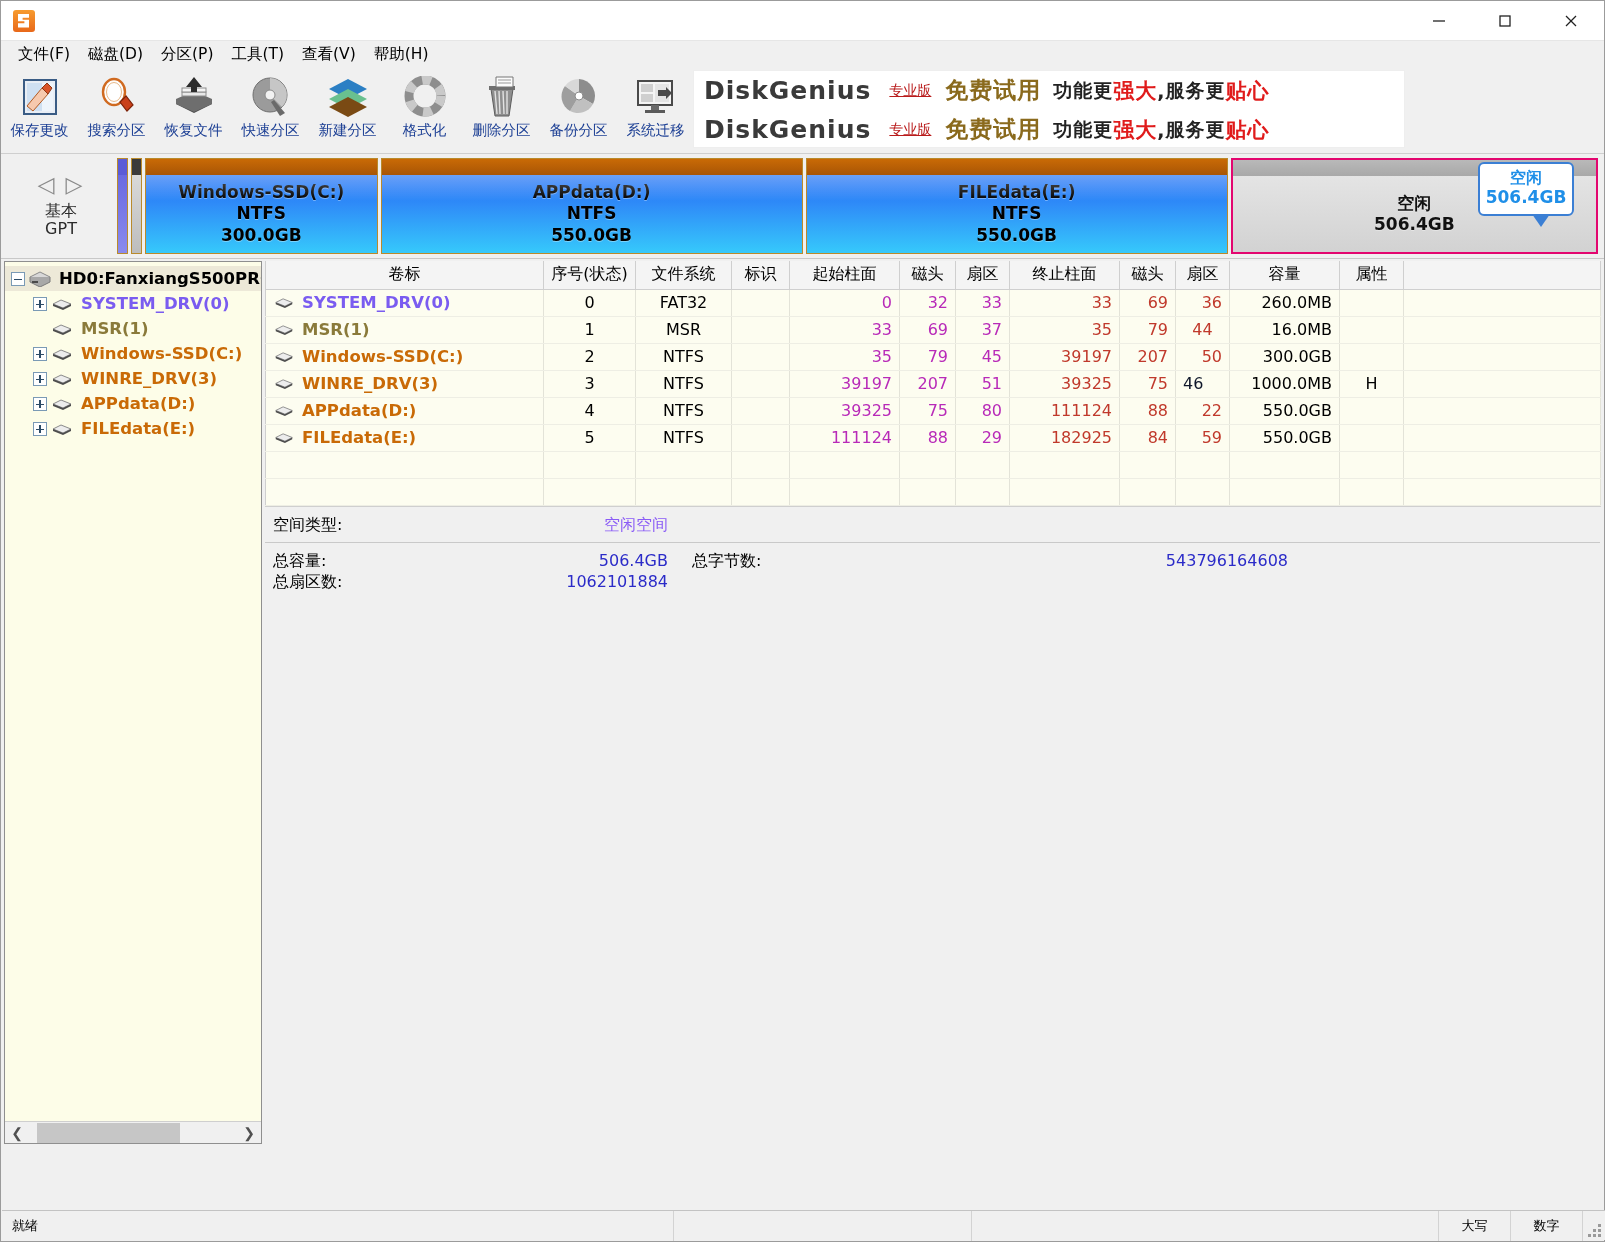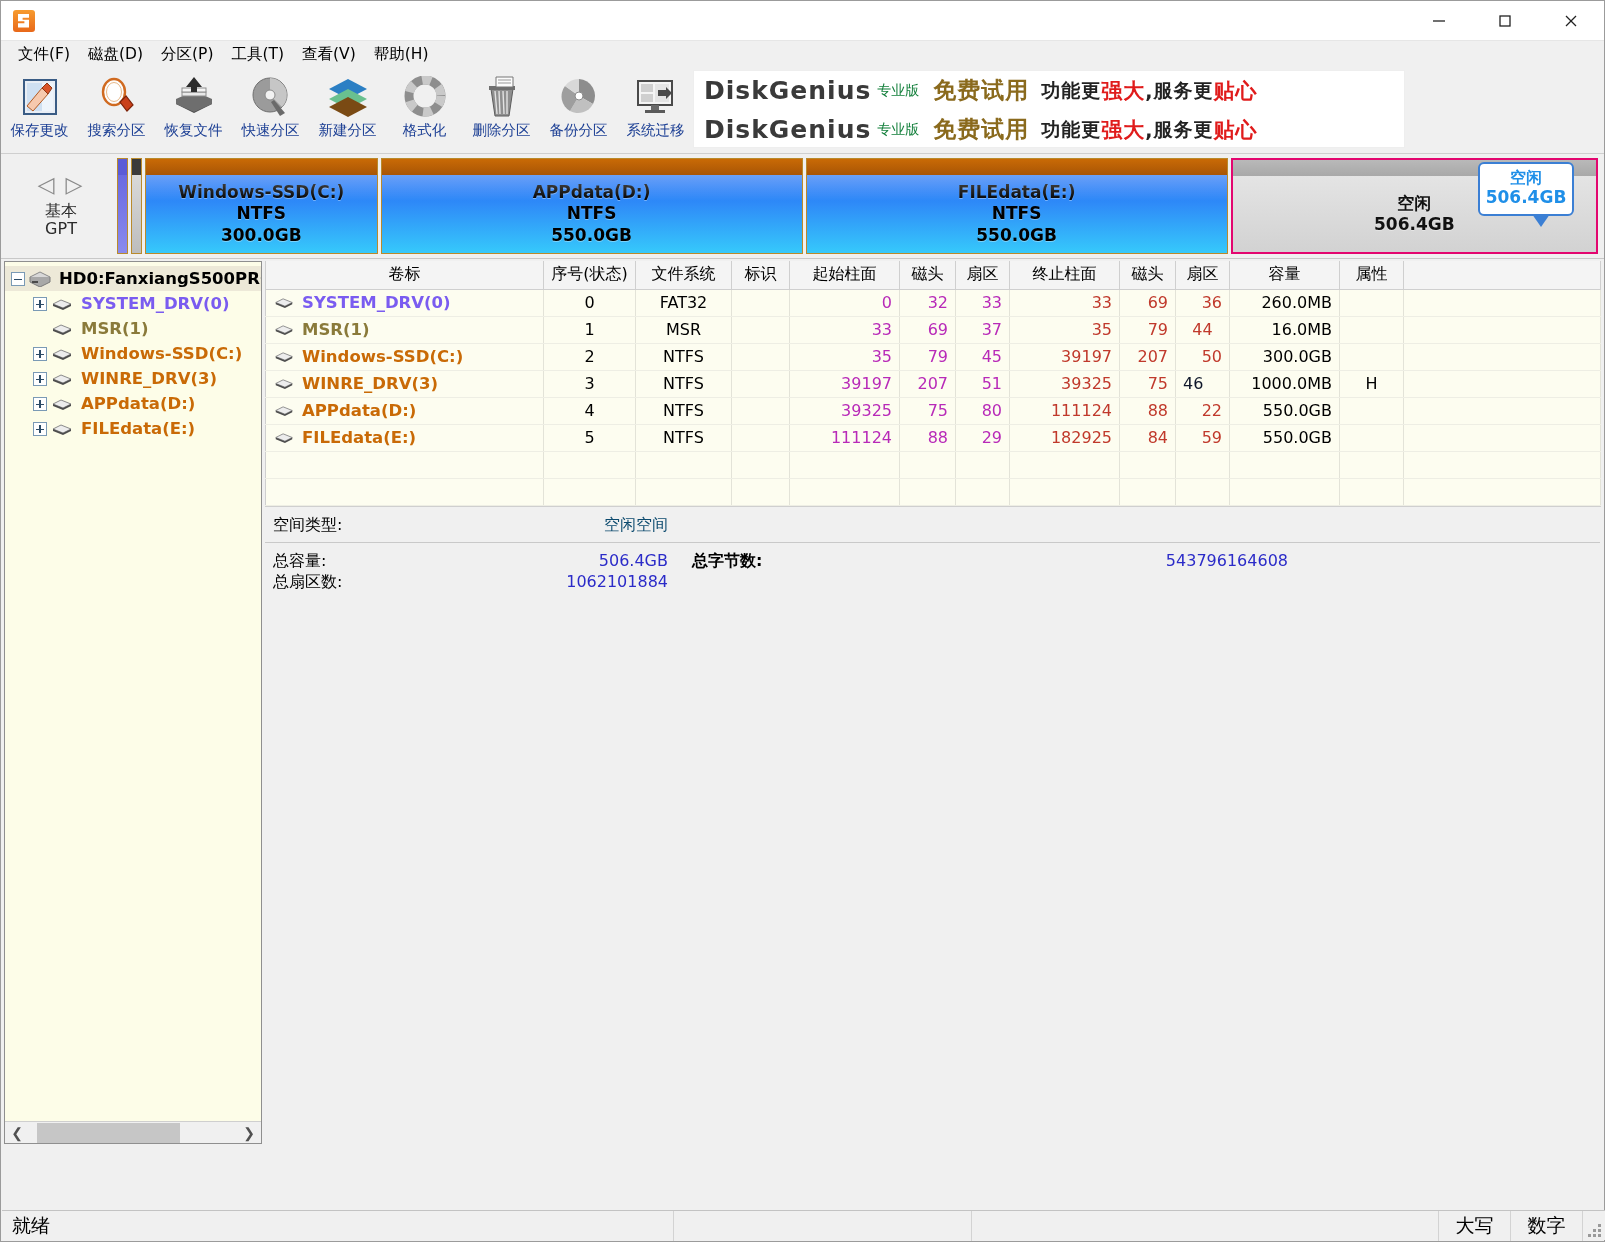--- a/index.html
+++ b/index.html
@@ -45,21 +45,21 @@
   .banner { position: absolute; left: 692px; top: 2px; width: 712px; height: 78px;
             background: #fff; overflow: hidden; border: 1px solid #eee; }
   .banner .bline { position: absolute; left: 10px; width: 700px; height: 39px;
                    display: flex; align-items: center; white-space: nowrap; }
   .bg-word { font-family: "DejaVu Sans", sans-serif; font-weight: bold; font-size: 25px;
              letter-spacing: 1px; }
   .bw-dark { color: #3a3a3a; }
   .bw-gold { color: #8a6a1d; font-size: 23px; }
   .bw-red  { color: #e01b1b; }
   .bw-blk  { color: #222; font-size: 19px; }
-  .bw-sm   { color: #15803d; font-size: 14px; margin-left: 6px; }
+  .bw-sm   { color: #b91c1c; font-size: 14px; margin-left: 18px; text-decoration: underline; }
 
   
   .diskmap { height: 105px; background: #f0f0f0; display: flex; align-items: center;
              padding: 4px 6px 4px 4px; border-bottom: 1px solid #c8c8c8; position: relative; }
   .dm-left { width: 112px; height: 96px; display: flex; flex-direction: column;
              align-items: center; justify-content: center; color: #3b3b3b; }
   .dm-arrows { font-size: 22px; color: #8a8a8a; letter-spacing: 2px; line-height: 1; margin-bottom: 6px;}
   .dm-type { font-size: 16px; line-height: 1.15; text-align: center; color: #2b2b2b;}
   .dm-bar { flex: 1 1 auto; height: 96px; display: flex; align-items: stretch; gap: 3px;
             background: #f0f0f0; }
@@ -133,32 +133,32 @@
   .cell-vol { display: flex; align-items: center; font-weight: bold; font-size: 16.5px; }
   .cell-vol .dico { width: 22px; height: 15px; margin-right: 7px; flex: 0 0 auto; }
   .fill-row td { height: 27px; background: #fdfdf0; }
   .tbl-wrap { background: #fdfdf0; border-bottom: 1px solid #cfcfcf; }
 
   
   .detail { flex: 1 1 auto; background: #f0f0f0; padding: 8px 0 0 0; position: relative; }
   .det-row { display: flex; font-size: 16px; line-height: 21px; padding-left: 8px; }
   .det-lab { width: 150px; color: #000; }
   .det-val { width: 245px; text-align: right; color: #2b2bc8; }
-  .det-lab2 { width: 120px; padding-left: 24px; color: #000; font-weight: bold; }
+  .det-lab2 { width: 120px; padding-left: 24px; color: #000; }
   .det-val2 { width: 500px; text-align: right; color: #2b2bc8; }
   .det-type { display: flex; font-size: 16px; padding-left: 8px; padding-bottom: 6px;
               border-bottom: 1px solid #c9c9c9; margin-right: 1px; }
   .det-type .v { color: #2b2bc8; }
   .det-block { padding-top: 7px; }
 
   
   .statusbar { position: absolute; left: 1px; bottom: 1px; width: 1603px; height: 30px;
                background: #f0f0f0; border-top: 1px solid #c3c3c3; display: flex; align-items: center; }
   .sb-cell { height: 30px; display: flex; align-items: center; padding: 0 10px;
-             font-size: 19px; color: #000; border-right: 1px solid #d3d3d3; }
+             font-size: 13px; color: #000; border-right: 1px solid #d3d3d3; }
   .sb-grow { flex: 1 1 auto; border-right: 1px solid #d3d3d3; height: 30px; }
   .sb-grip { width: 22px; height: 30px; position: relative; }
   .sb-grip span { position: absolute; width: 3px; height: 3px; background: #9a9a9a; }
 </style>
 </head>
 <body>
 
 <div id="app">
 
   <div class="titlebar">
@@ -703,21 +703,21 @@
                 <td></td>
                 <td></td>
           </tr>
         </tbody>
       </table>
       </div>
 
       <div class="detail">
         <div class="det-type">
           <div class="det-lab">空间类型:</div>
-          <div class="det-val v" style="color:#0c4a6e">空闲空间</div>
+          <div class="det-val v" style="color:#8b5cf6">空闲空间</div>
         </div>
         <div class="det-block">
           <div class="det-row">
             <div class="det-lab">总容量:</div>
             <div class="det-val">506.4GB</div>
             <div class="det-lab2">总字节数:</div>
             <div class="det-val2">543796164608</div>
           </div>
           <div class="det-row">
             <div class="det-lab">总扇区数:</div>

